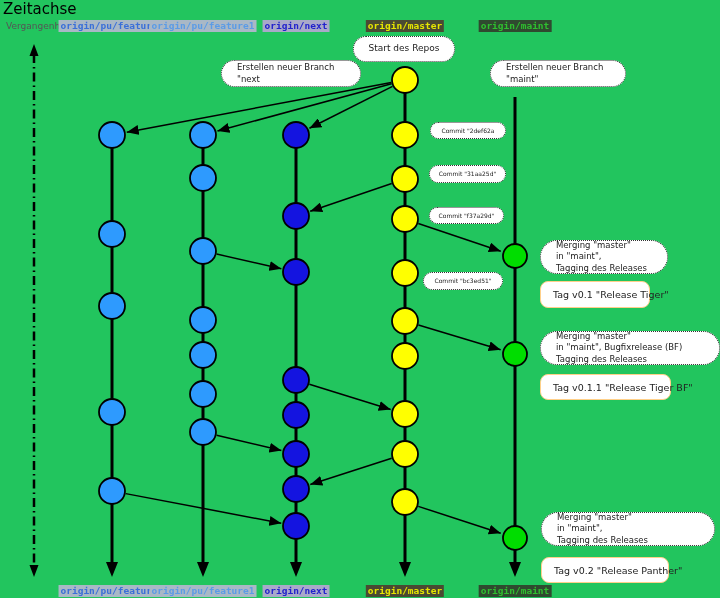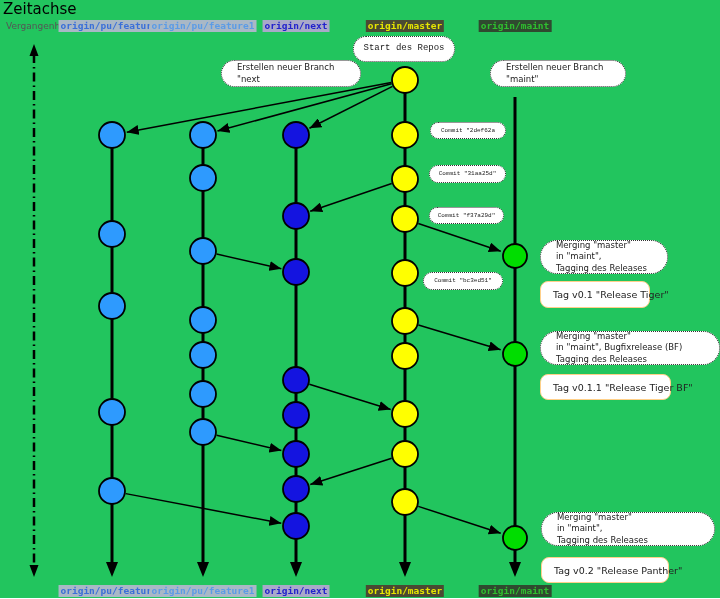--- a/index.html
+++ b/index.html
@@ -8,21 +8,21 @@
   #title{position:absolute;left:3px;top:0;font-size:15px;color:#000;}
   .axis-label{position:absolute;font-size:9px;color:#555;}
   #past{left:6px;top:21px;}
   #future{left:20px;top:614px;font-size:15px;}
   #canvas{position:absolute;left:0;top:0;}
   .branch-label{position:absolute;transform:translateX(-50%);
       font-family:"DejaVu Sans Mono",monospace;font-weight:bold;font-size:9.5px;
       line-height:12px;padding:0 2px;white-space:nowrap;}
   .bubble{position:absolute;border:1.2px dotted #333;background:#fff;color:#222;
       display:flex;flex-direction:column;justify-content:center;box-sizing:border-box;}
-  .bubble.center{align-items:center;font-family:Liberation Mono, monospace;}
+  .bubble.center{align-items:center;}
   .bubble.left{align-items:flex-start;padding-left:15px;text-align:center;}
   .bubble div{white-space:nowrap;}
   .tagbox{position:absolute;border:1.5px solid #FFD08A;border-radius:8px;background:#fff;
       display:flex;align-items:center;box-sizing:border-box;padding-left:12px;
       font-size:9.5px;color:#222;white-space:nowrap;}
 </style>
 </head>
 <body>
 
 <div id="stage">

